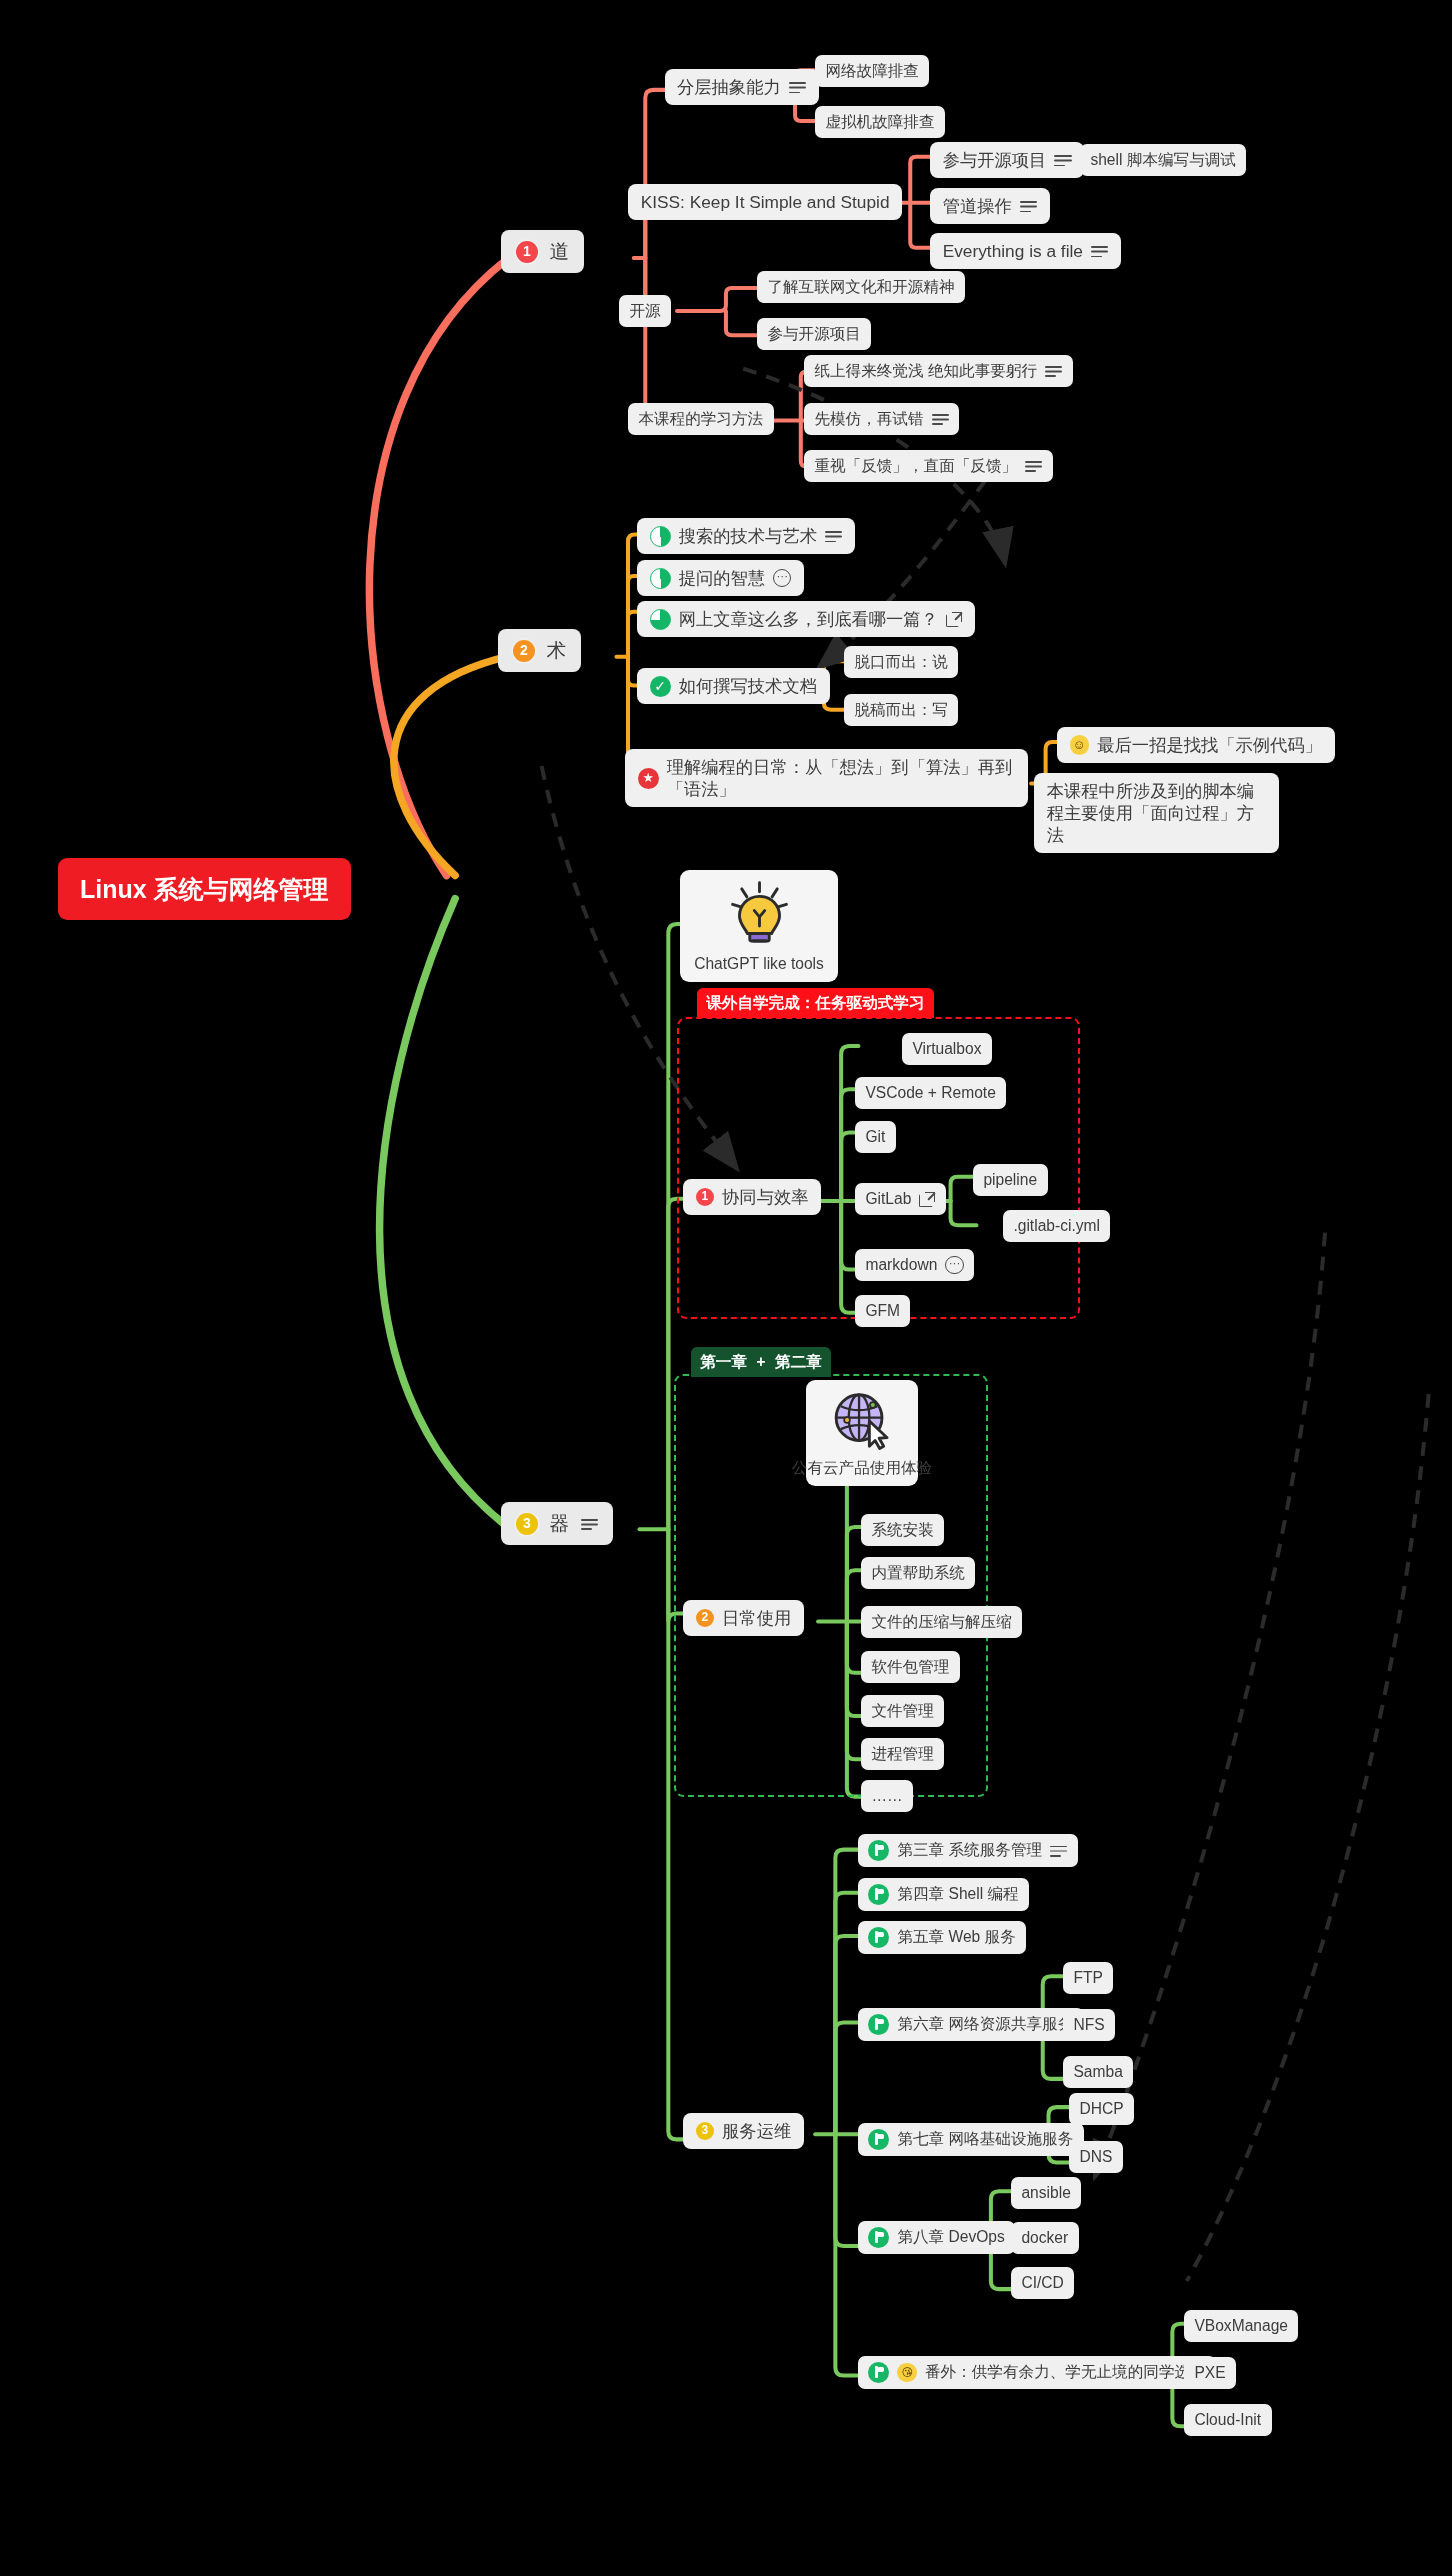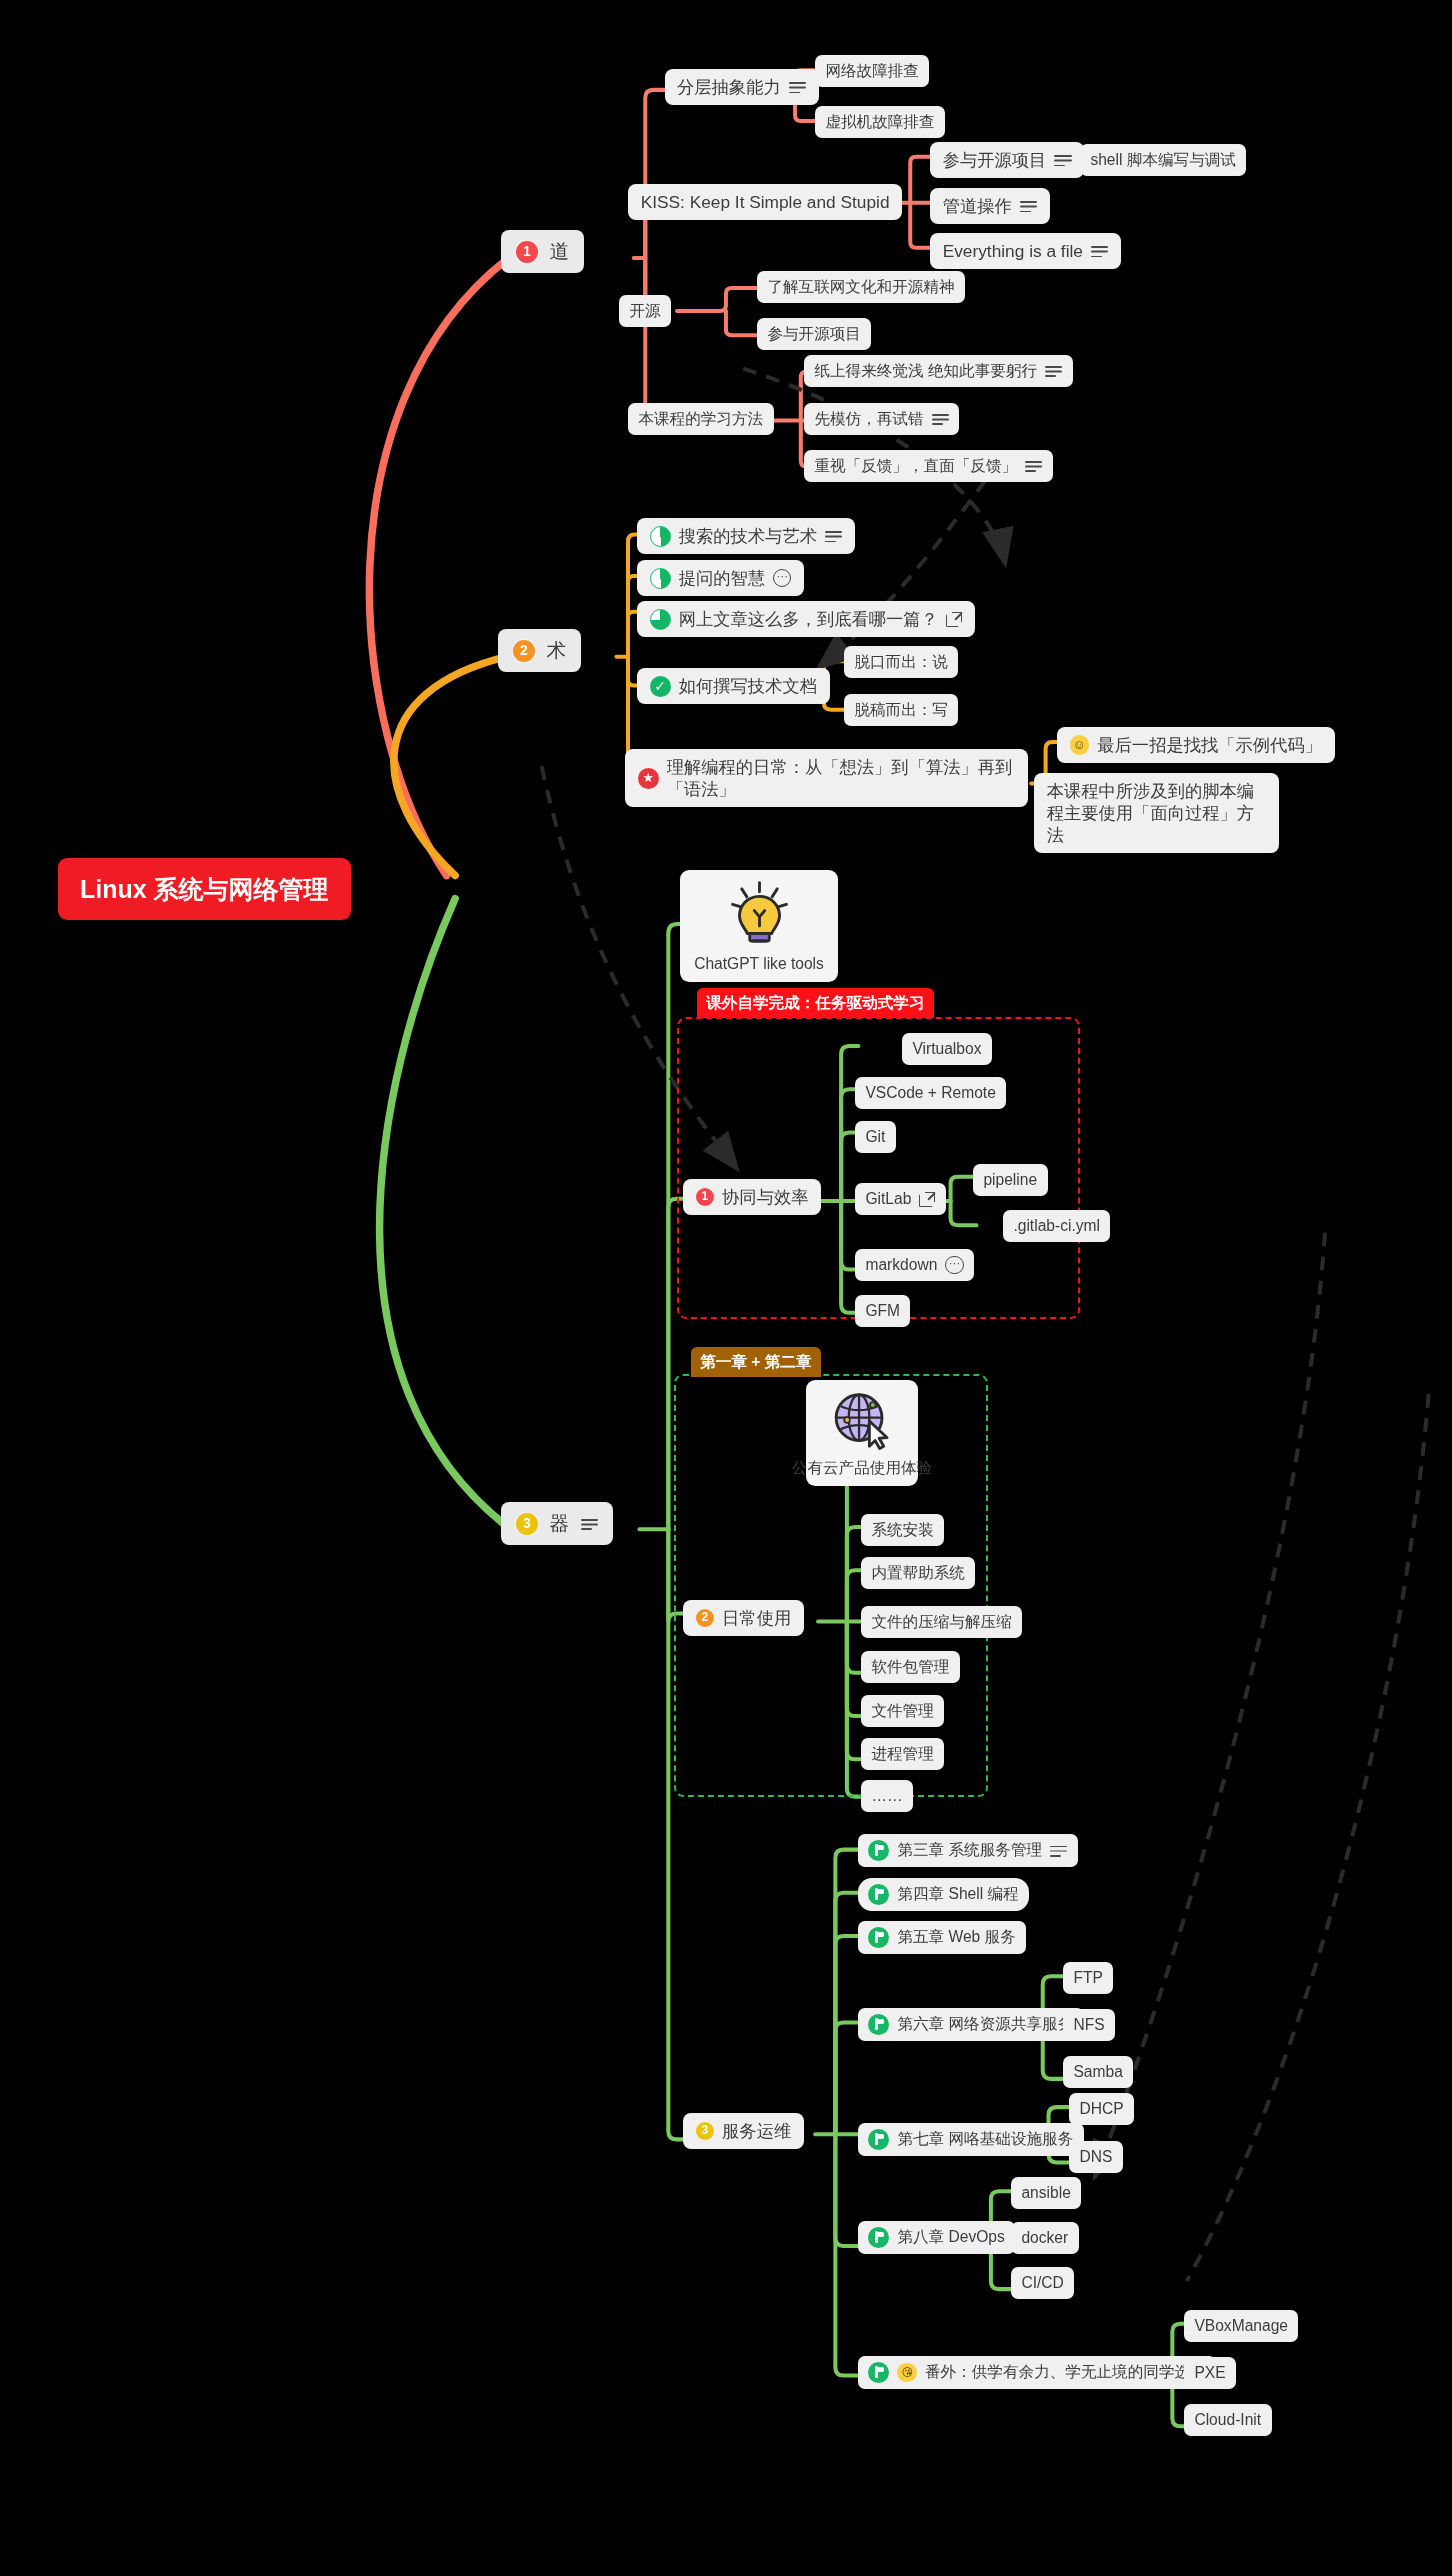--- a/index.html
+++ b/index.html
@@ -138,21 +138,21 @@
   
   .groupbox { position:absolute; border-radius:9.2px; z-index:1; }
   .groupbox.red   { border: 2.3px dashed #ff0f17; }
   .groupbox.green { border: 2.3px dashed #2fbb4f; }
   .grouplabel {
     position:absolute; border-radius:5.8px 5.8px 0 0;
     color:#fff; font-weight:bold; font-size:15.6px;
     padding: 4.6px 9.2px; white-space:nowrap; z-index:6;
   }
   .grouplabel.red   { background:#ff0f17; }
-  .grouplabel.green { background:#a16207; }
+  .grouplabel.green { background:#14532d;font-family:Liberation Mono, monospace; }
 
   
   .bulb { width:63px; height:69px; position:relative; }
   
   .globe { width:69px; height:63px; position:relative; }
 </style>
 </head>
 <body>
 
 <div id="stage">
@@ -505,21 +505,21 @@
   <div class="node" style="left:683px; top:2113px;">
     <span class="badge yellow" style="width:18.4px;height:18.4px;font-size:12px;">3</span>
     <span>服务运维</span>
   </div>
 
   <div class="node sm" style="left:858px; top:1834px;">
     <span class="flag"></span>
     <span>第三章 系统服务管理</span>
     <span class="mark note"></span>
   </div>
-  <div class="node sm" style="left:858px; top:1878px;border-radius:14px;">
+  <div class="node sm" style="left:858px; top:1878px;">
     <span class="flag"></span>
     <span>第四章 Shell 编程</span>
   </div>
   <div class="node sm" style="left:858px; top:1921px;">
     <span class="flag"></span>
     <span>第五章 Web 服务</span>
   </div>
   <div class="node sm" style="left:858px; top:2008px;">
     <span class="flag"></span>
     <span>第六章 网络资源共享服务</span>

